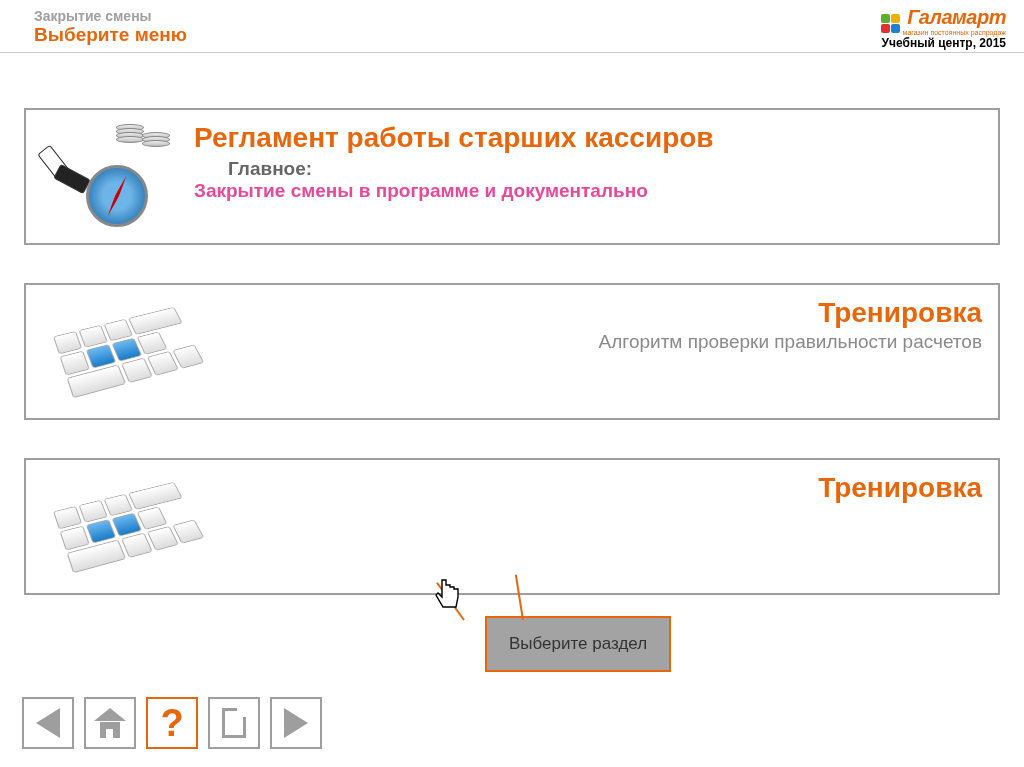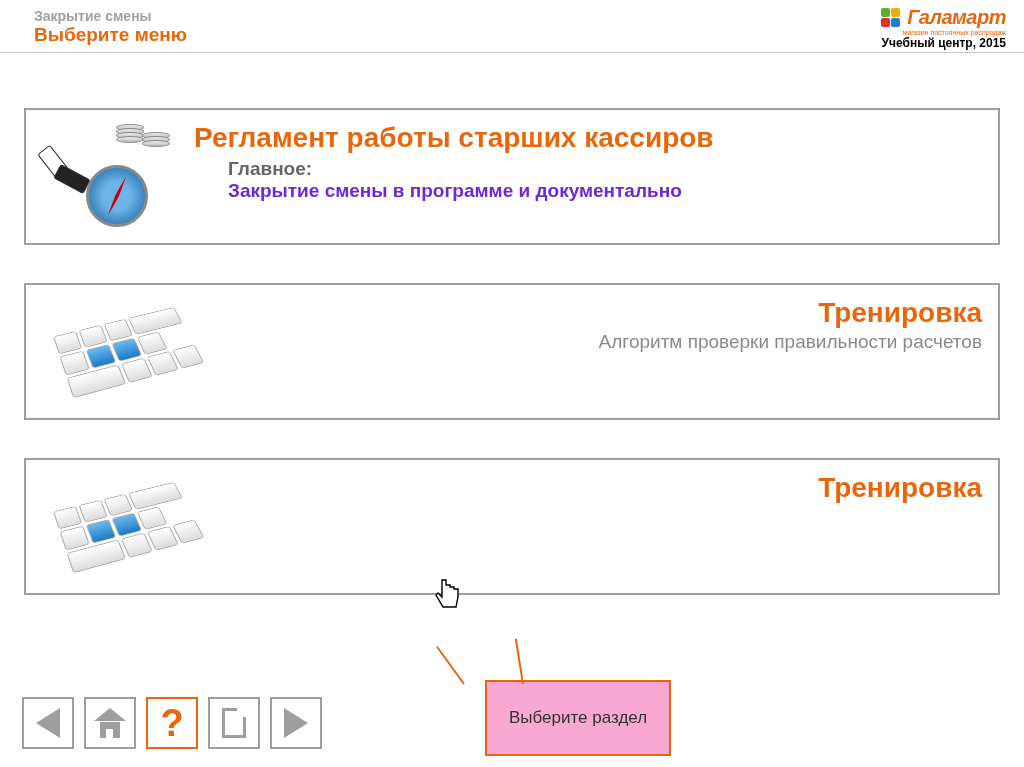--- a/index.html
+++ b/index.html
@@ -23,21 +23,21 @@
       color: #a0a0a0;
       font-weight: 600;
     }
     .page-title {
       font-size: 19px;
       color: #e8670c;
       font-weight: 700;
       margin-top: 0;
     }
     .header-right { text-align: right; }
-    .logo-box { display:flex; align-items:flex-start; gap:0; justify-content:flex-end;}
+    .logo-box { display:flex; align-items:flex-end; gap:0; justify-content:flex-end;}
     .logo-pieces { position:relative; width:24px; height:24px; }
     .pc { position:absolute; border-radius:2px; }
     .logo-text {
       font-size: 20px;
       color: #e8670c;
       font-weight: 700;
       font-style: italic;
       letter-spacing:-0.5px;
     }
     .logo-tag { font-size:7px; color:#e8670c; }
@@ -70,23 +70,22 @@
     }
     .card-sub-label {
       font-size: 19px;
       color: #666;
       font-weight:600;
       margin-top:4px;
       margin-left:34px;
     }
     .card-sub-text {
       font-size: 19px;
-      color: #6d28d9;
+      color: #ec4899;
       font-weight:600;
-      margin-left:34px;
     }
     .card.right .card-subline {
       font-size: 19px;
       color: #8a8a8a;
       font-weight:400;
       margin-top:2px;
     }
     .card .thumb { width:140px; height:105px; position:relative; flex-shrink:0;}
     
     .icon-compass { position:relative; width:140px; height:105px; }
@@ -108,24 +107,24 @@
       position:absolute;
       left: 432px;
       top: 575px;
       width:32px; height:40px;
       z-index:10;
     }
     
     .callout {
       position:absolute;
       left: 485px;
-      top: 680px;
+      top: 616px;
       border:2px solid #e8670c;
-      padding: 26px 22px;
-      background:#f9a8d4;
+      padding: 16px 22px;
+      background:#a3a3a3;
     }
     .callout::before {
       content:'';
       position:absolute;
       width:2px; height:46px;
       background:#e8670c;
       left:-24px; top:-44px;
       transform:rotate(-36deg);
       transform-origin: bottom;
     }

